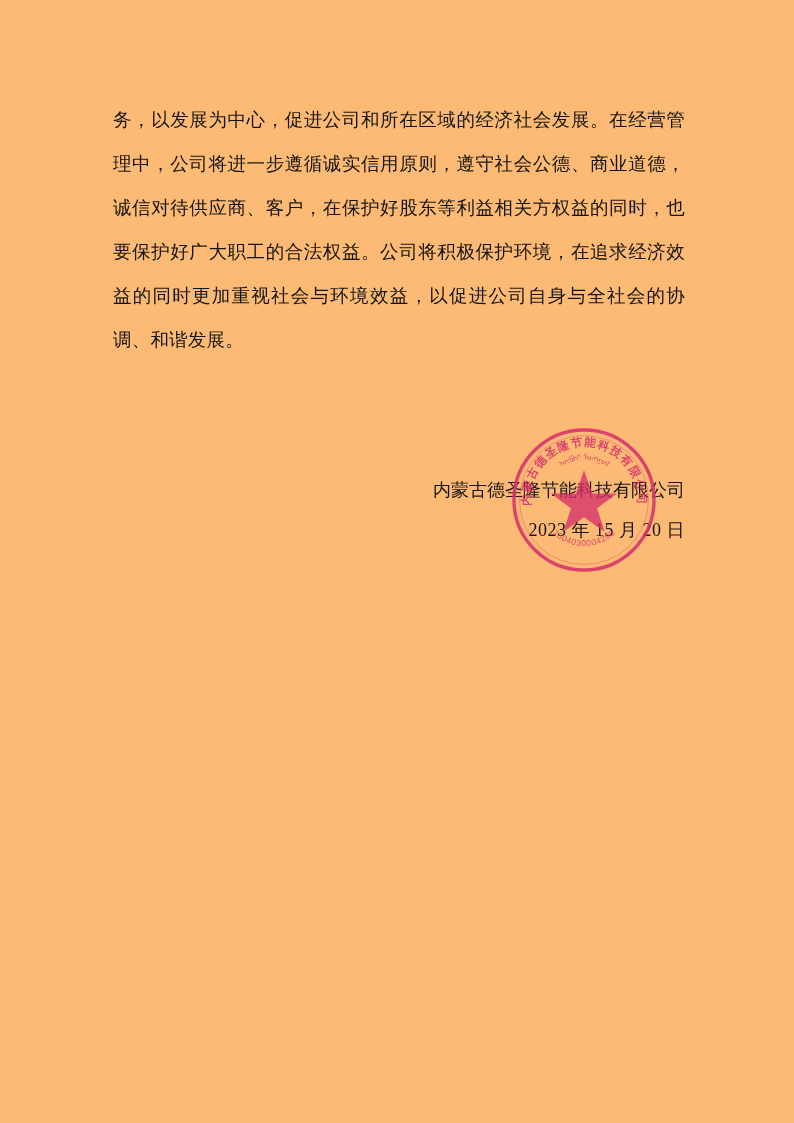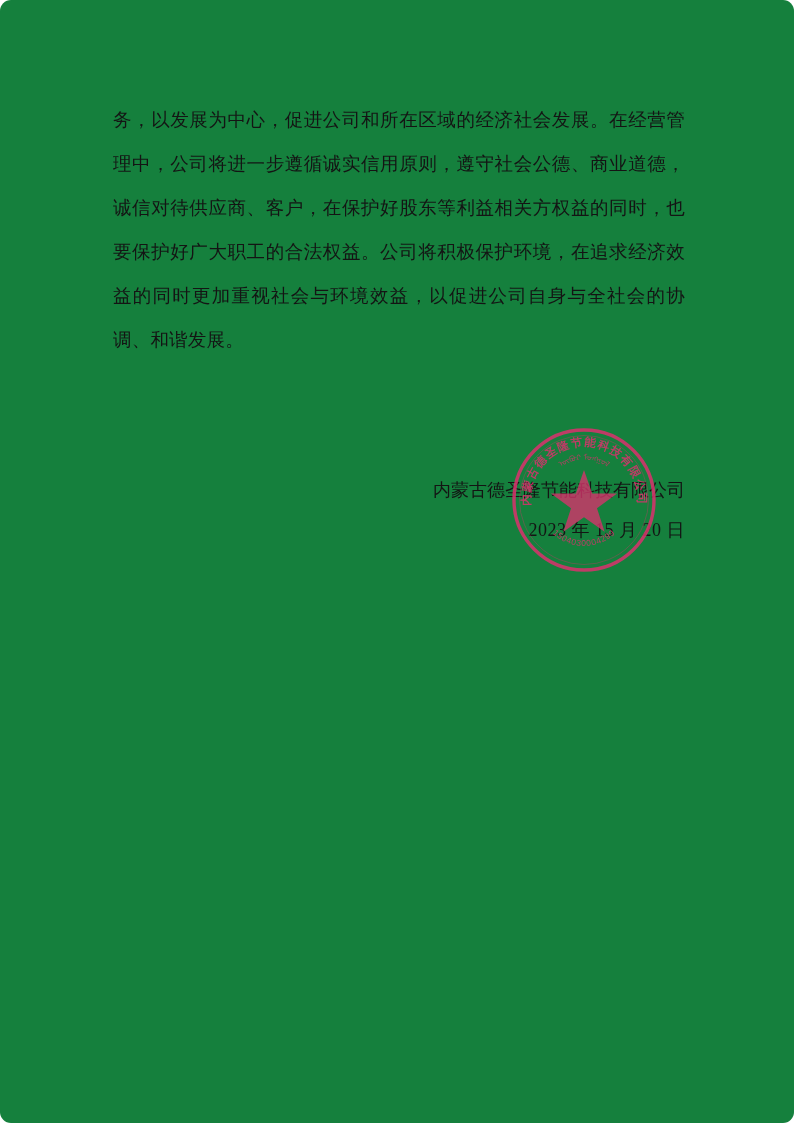--- a/index.html
+++ b/index.html
@@ -12,22 +12,21 @@
     height: 1123px;
     position: relative;
     font-family: "Liberation Serif", serif;
     color: #1a1a1a;
     overflow: hidden;
   }
 
   .page {
     position: absolute;
     inset: 0;
-    background: #15803d;
-    border-radius: 11px;
+    background: #fdba74;
   }
 
   .body-text {
     position: absolute;
     left: 113px;
     top: 98px;
     width: 572px;
     font-size: 18.5px;
     line-height: 44px;
     letter-spacing: 0.2px;

